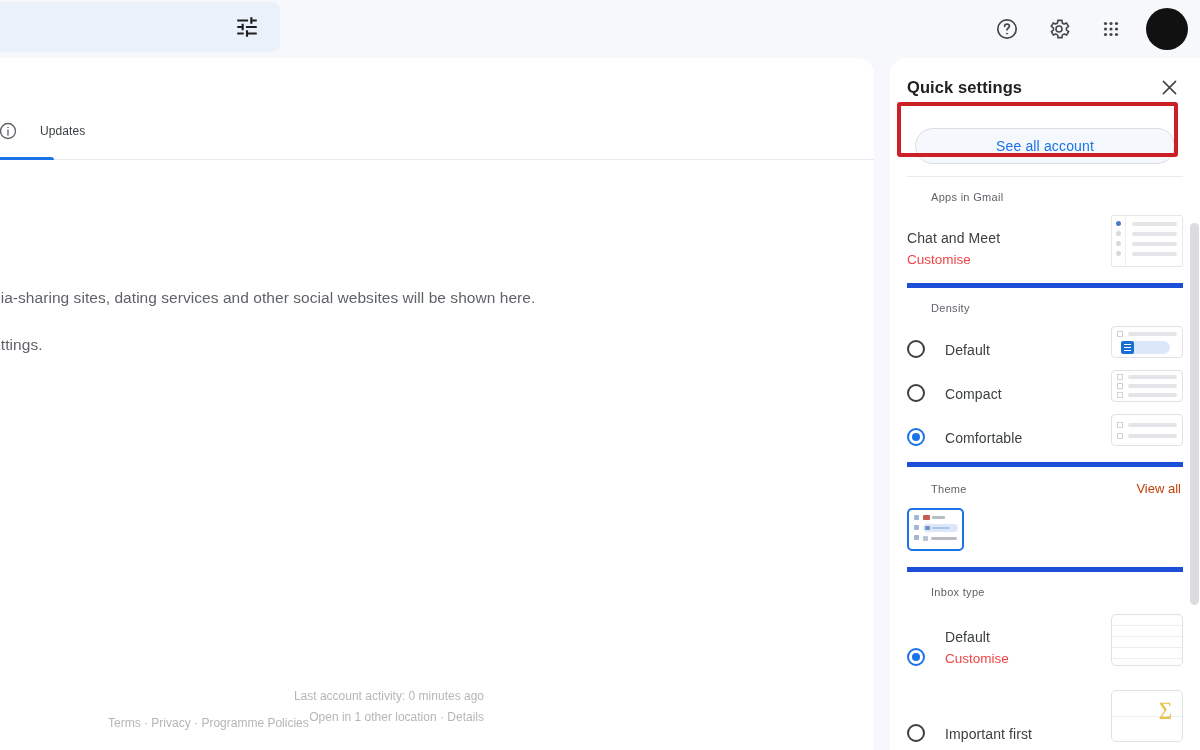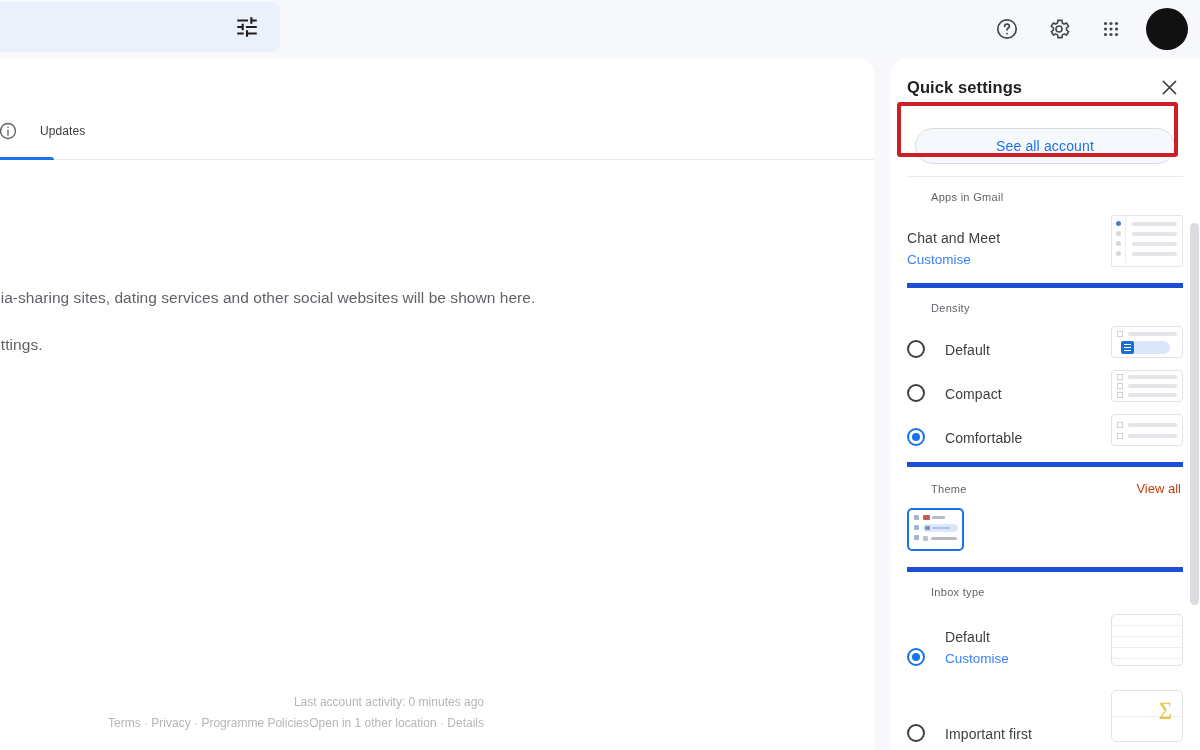--- a/index.html
+++ b/index.html
@@ -81,21 +81,21 @@
     line-height: 27px; max-width: 820px; letter-spacing: .05px;
   }
   .empty-hint { margin-top: 25px; font-size: 15.5px; color: #5f6368; letter-spacing: .05px; }
 
   .footer-left {
     position: absolute; left: 468px; bottom: 20px;
     font-size: 12px; color: #b4b6b9; white-space: nowrap;
   }
   .footer-left a { color: #b4b6b9; text-decoration: none; cursor: pointer; }
   .footer-right {
-    position: absolute; right: 390px; bottom: 16px;
+    position: absolute; right: 390px; bottom: 22px;
     font-size: 12px; color: #b4b6b9; text-align: right; line-height: 21px; margin-top: 28px;
   }
   .footer-right a { color: #b4b6b9; text-decoration: none; cursor: pointer; }
 
   
   .qs-panel {
     position: absolute; left: 890px; top: 58px;
     width: 310px; height: 692px;
     background: #ffffff;
     border-radius: 16px 0 0 0;
@@ -141,21 +141,21 @@
     display: flex; align-items: baseline; justify-content: space-between;
     padding-right: 2px;
   }
   .section-title { font-size: 11px; color: #5f6368; letter-spacing: .3px; margin-left: 24px; }
   .section-action { font-size: 13px; color: #c2410c; cursor: pointer; }
 
   .row {
     display: flex; align-items: flex-end; margin-top: 12px; min-height: 30px;
   }
   .row-label { font-size: 14px; color: #3c4043; letter-spacing: .1px; }
-  .row-sub { font-size: 13.5px; color: #3b82f6; cursor: pointer; margin-top: 5px; display: block; }
+  .row-sub { font-size: 13.5px; color: #ef4444; cursor: pointer; margin-top: 5px; display: block; }
   .row-text { flex: 1; }
   .radio {
     width: 18px; height: 18px; border-radius: 50%;
     border: 2px solid #3c4043; margin-right: 20px; flex: 0 0 auto;
     position: relative; cursor: pointer;
   }
   .radio.checked { border-color: #1a73e8; }
   .radio.checked::after {
     content: ''; position: absolute; left: 3px; top: 3px;
     width: 8px; height: 8px; border-radius: 50%; background: #1a73e8;

